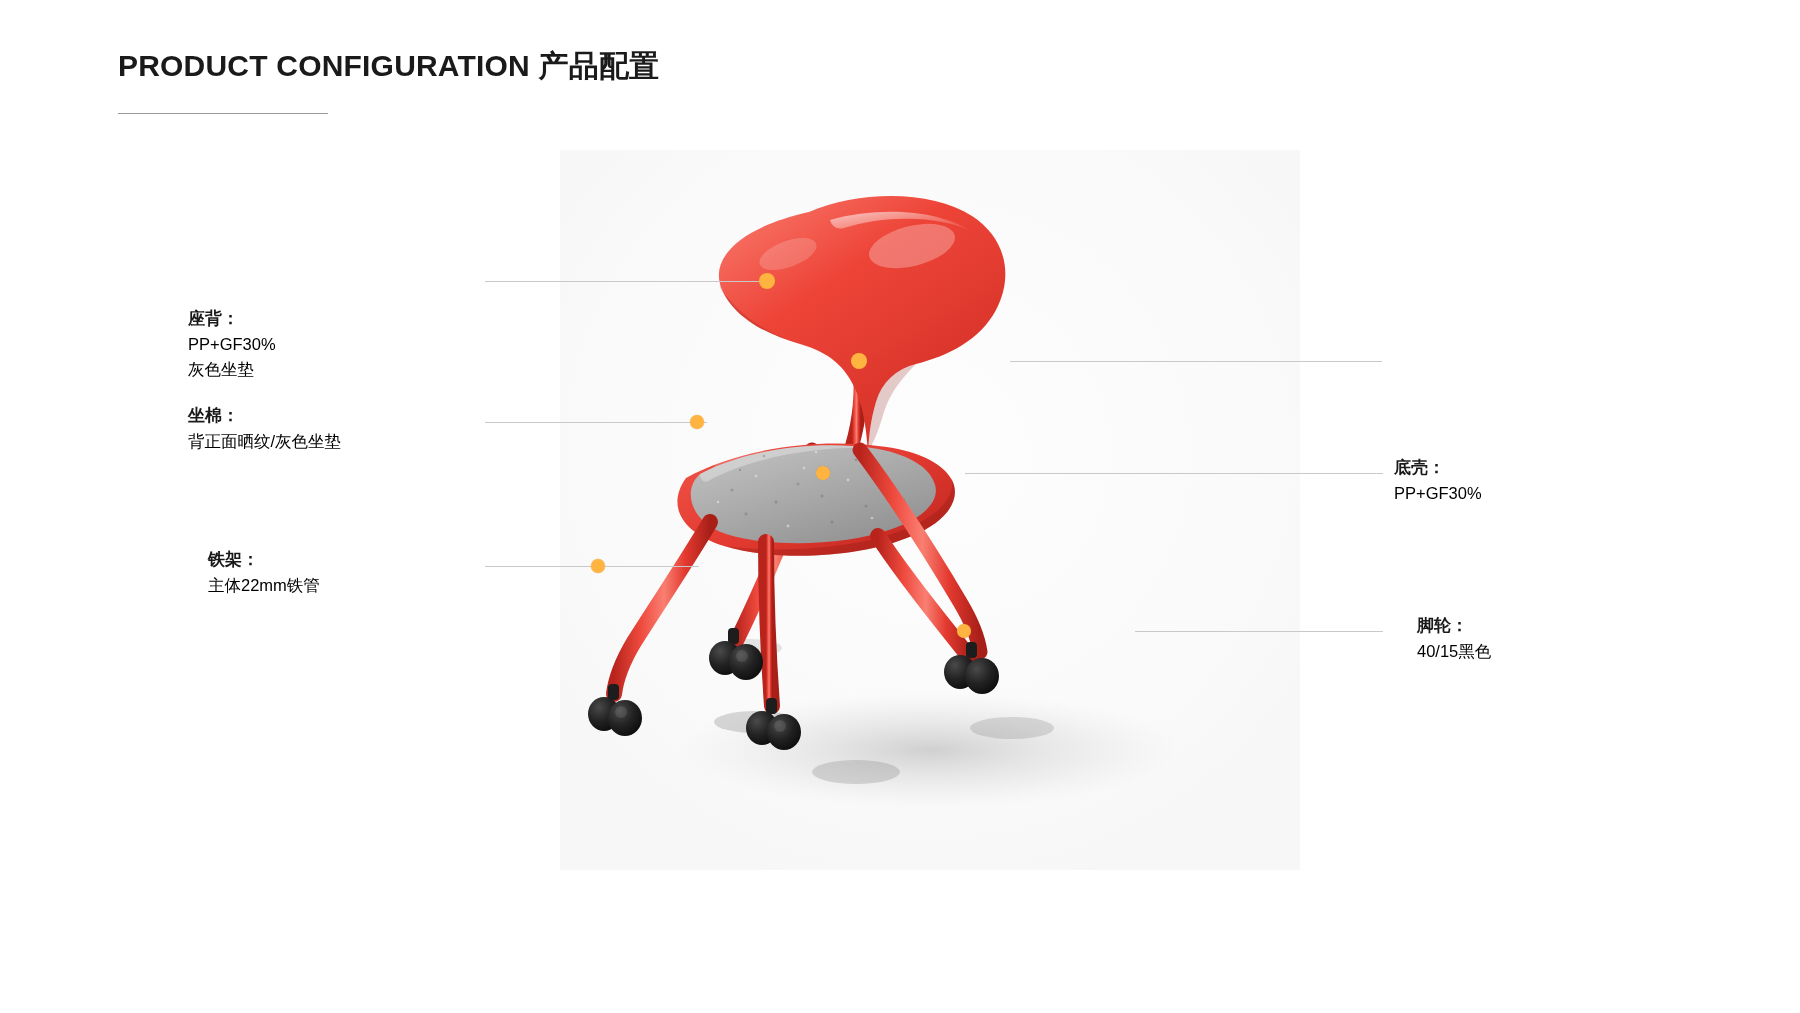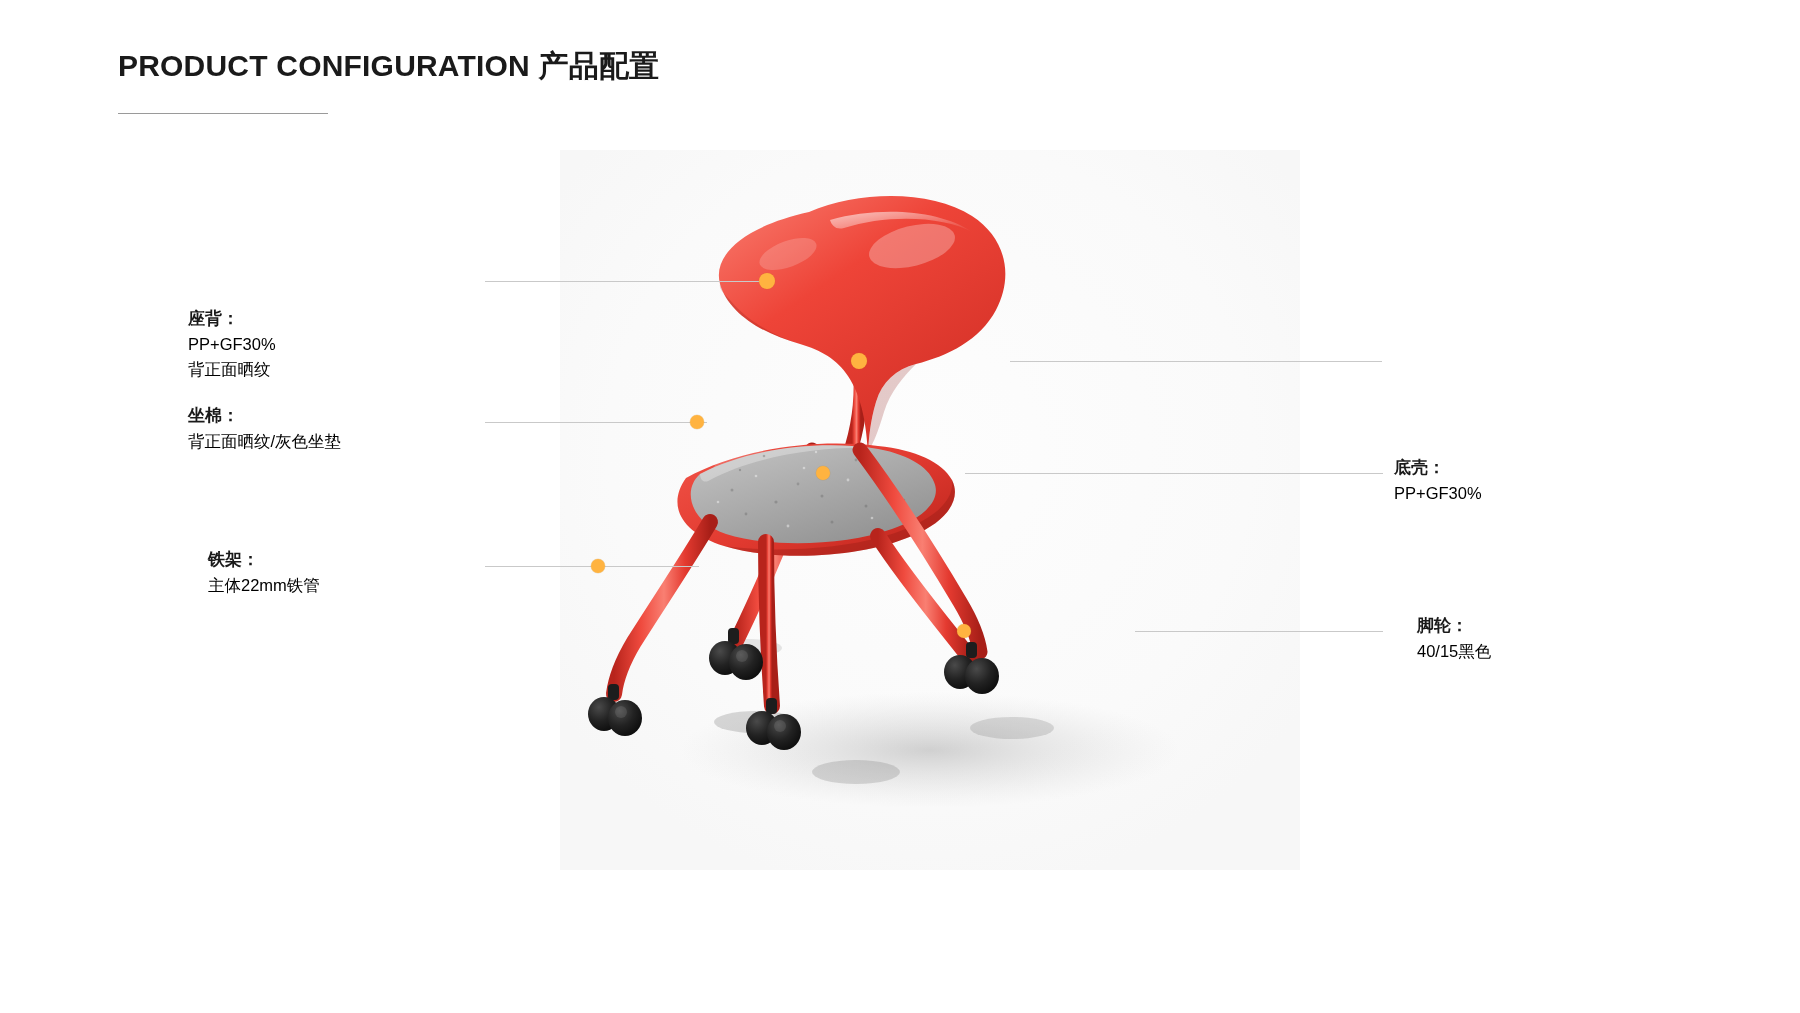--- a/index.html
+++ b/index.html
@@ -304,21 +304,21 @@
 
   <div class="dot small" style="left:816px; top:466px;"></div>
 
   <div class="dot small" style="left:591px; top:559px;"></div>
 
   <div class="dot small" style="left:957px; top:624px;"></div>
 
   <div class="callout" style="left:188px; top:278px;margin-top:28px;">
     <div class="callout-title">座背：</div>
     <div class="callout-line">PP+GF30%</div>
-    <div class="callout-line">背正面晒纹</div>
+    <div class="callout-line">灰色坐垫</div>
   </div>
 
   <div class="callout" style="left:188px; top:403px;">
     <div class="callout-title">坐棉：</div>
     <div class="callout-line">背正面晒纹/灰色坐垫</div>
   </div>
 
   <div class="callout" style="left:188px; top:547px;margin-left:20px;">
     <div class="callout-title">铁架：</div>
     <div class="callout-line">主体22mm铁管</div>

